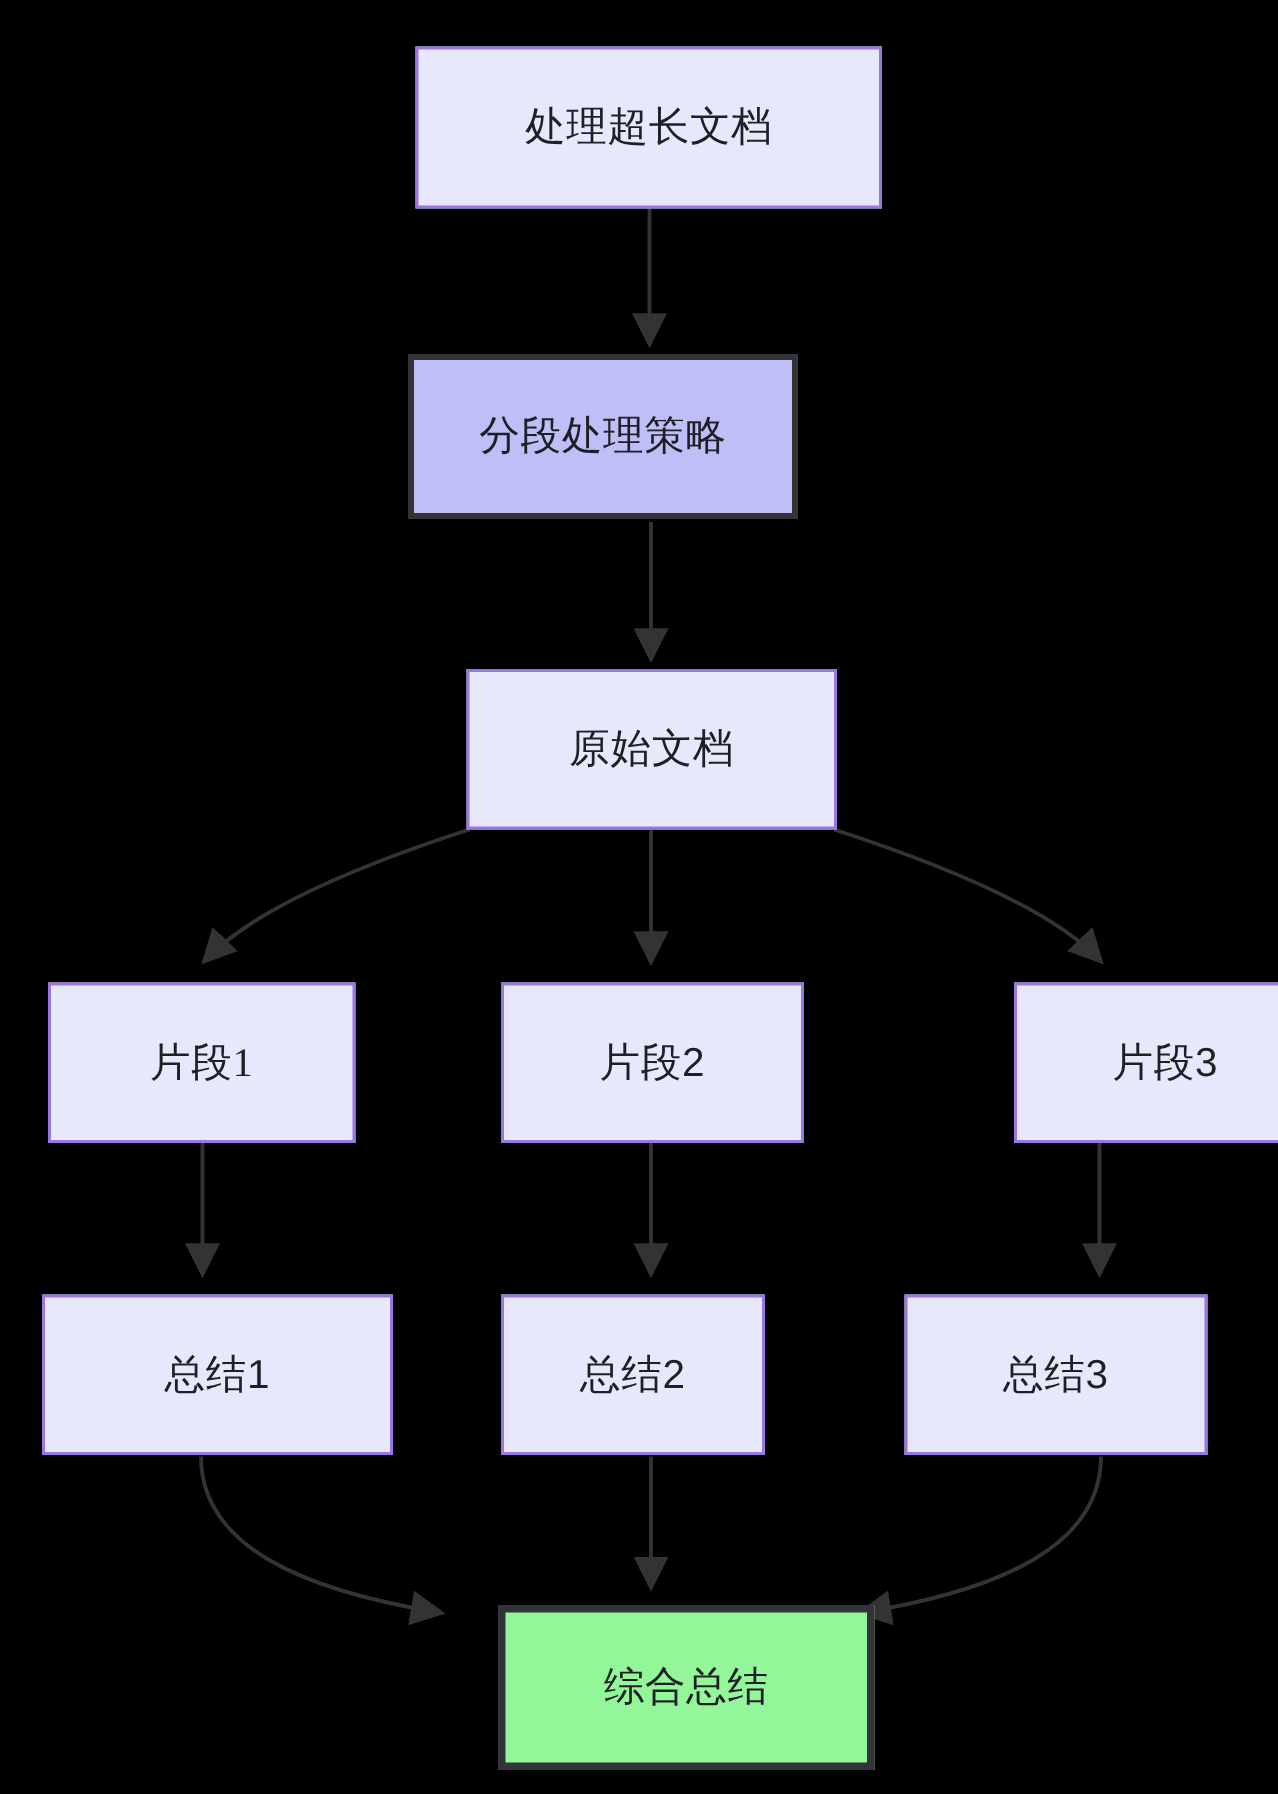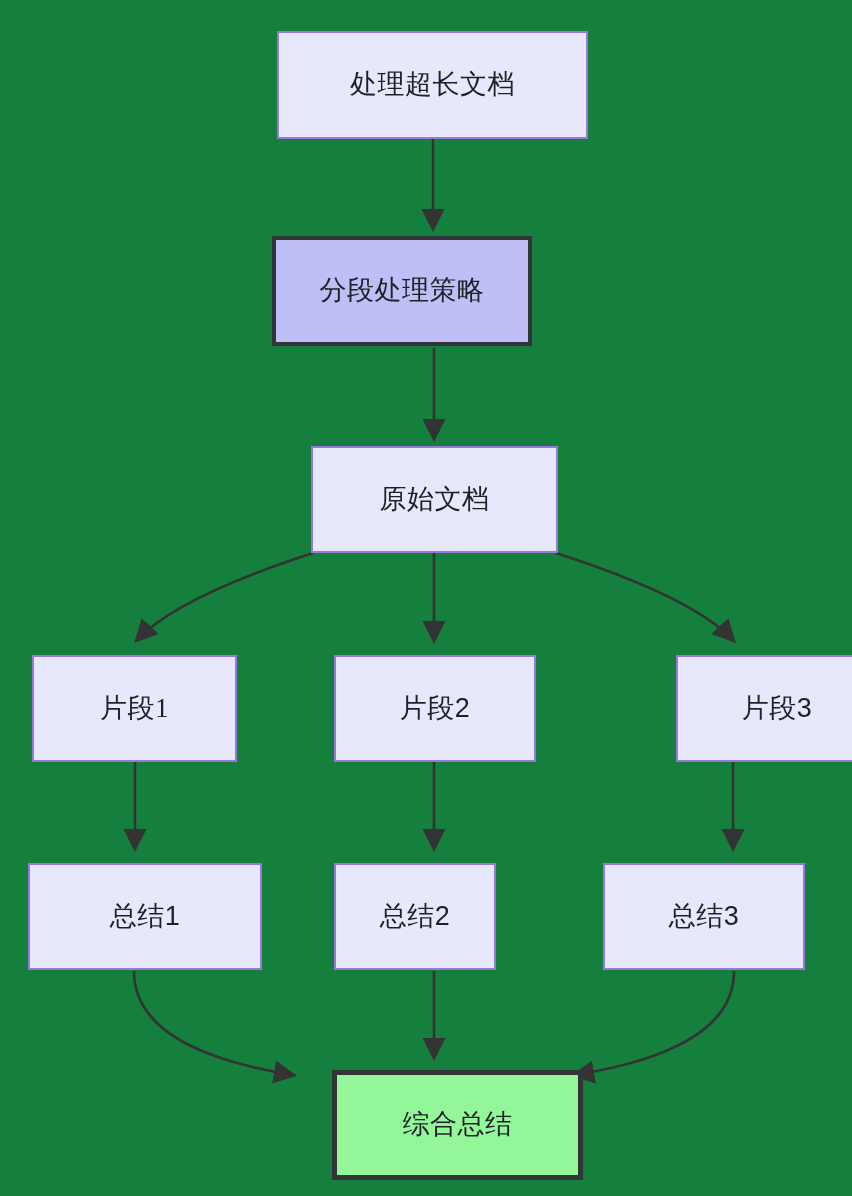--- a/index.html
+++ b/index.html
@@ -10,21 +10,21 @@
   body {
     width: 852px;
     height: 1196px;
     font-family: "Liberation Sans", "DejaVu Sans", sans-serif;
     overflow: hidden;
   }
   #diagram-root {
     position: relative;
     width: 852px;
     height: 1196px;
-    background: #15803d;
+    background: #000000;
   }
   #edge-layer {
     position: absolute;
     left: 0;
     top: 0;
     width: 852px;
     height: 1196px;
   }
   .node {
     position: absolute;
@@ -106,21 +106,21 @@
   </div>
 
   <div class="node node-light" style="left: 631px; top: 655px; width: 202px; height: 107px; margin-left: 45px;">
     <span class="node-label">片段3</span>
   </div>
 
   <div class="node node-light" style="left: 28px; top: 863px; width: 234px; height: 107px;">
     <span class="node-label">总结1</span>
   </div>
 
-  <div class="node node-light" style="left: 334px; top: 863px; width: 162px; height: 107px;">
+  <div class="node node-light" style="left: 334px; top: 863px; width: 176px; height: 107px;">
     <span class="node-label">总结2</span>
   </div>
 
   <div class="node node-light" style="left: 603px; top: 863px; width: 202px; height: 107px;">
     <span class="node-label">总结3</span>
   </div>
 
   <div class="node node-success" style="left: 307px; top: 1070px; width: 251px; height: 110px;">
     <span class="node-label">综合总结</span>
   </div>

